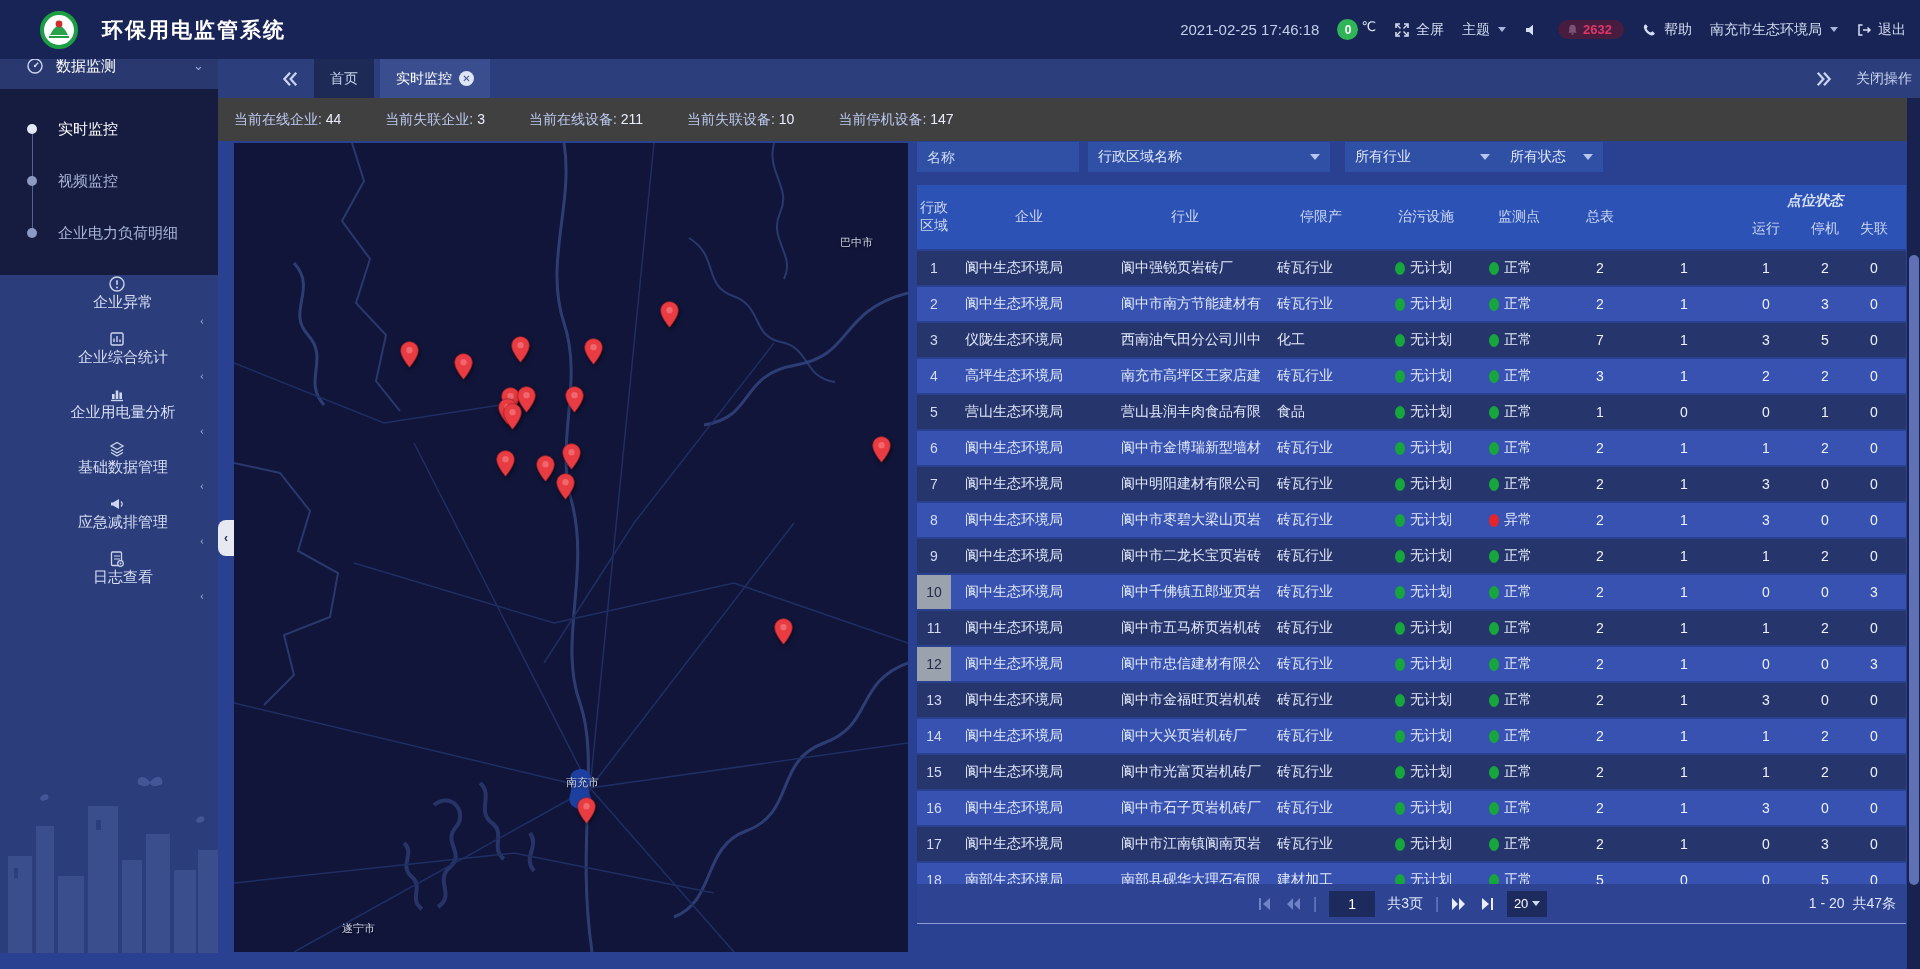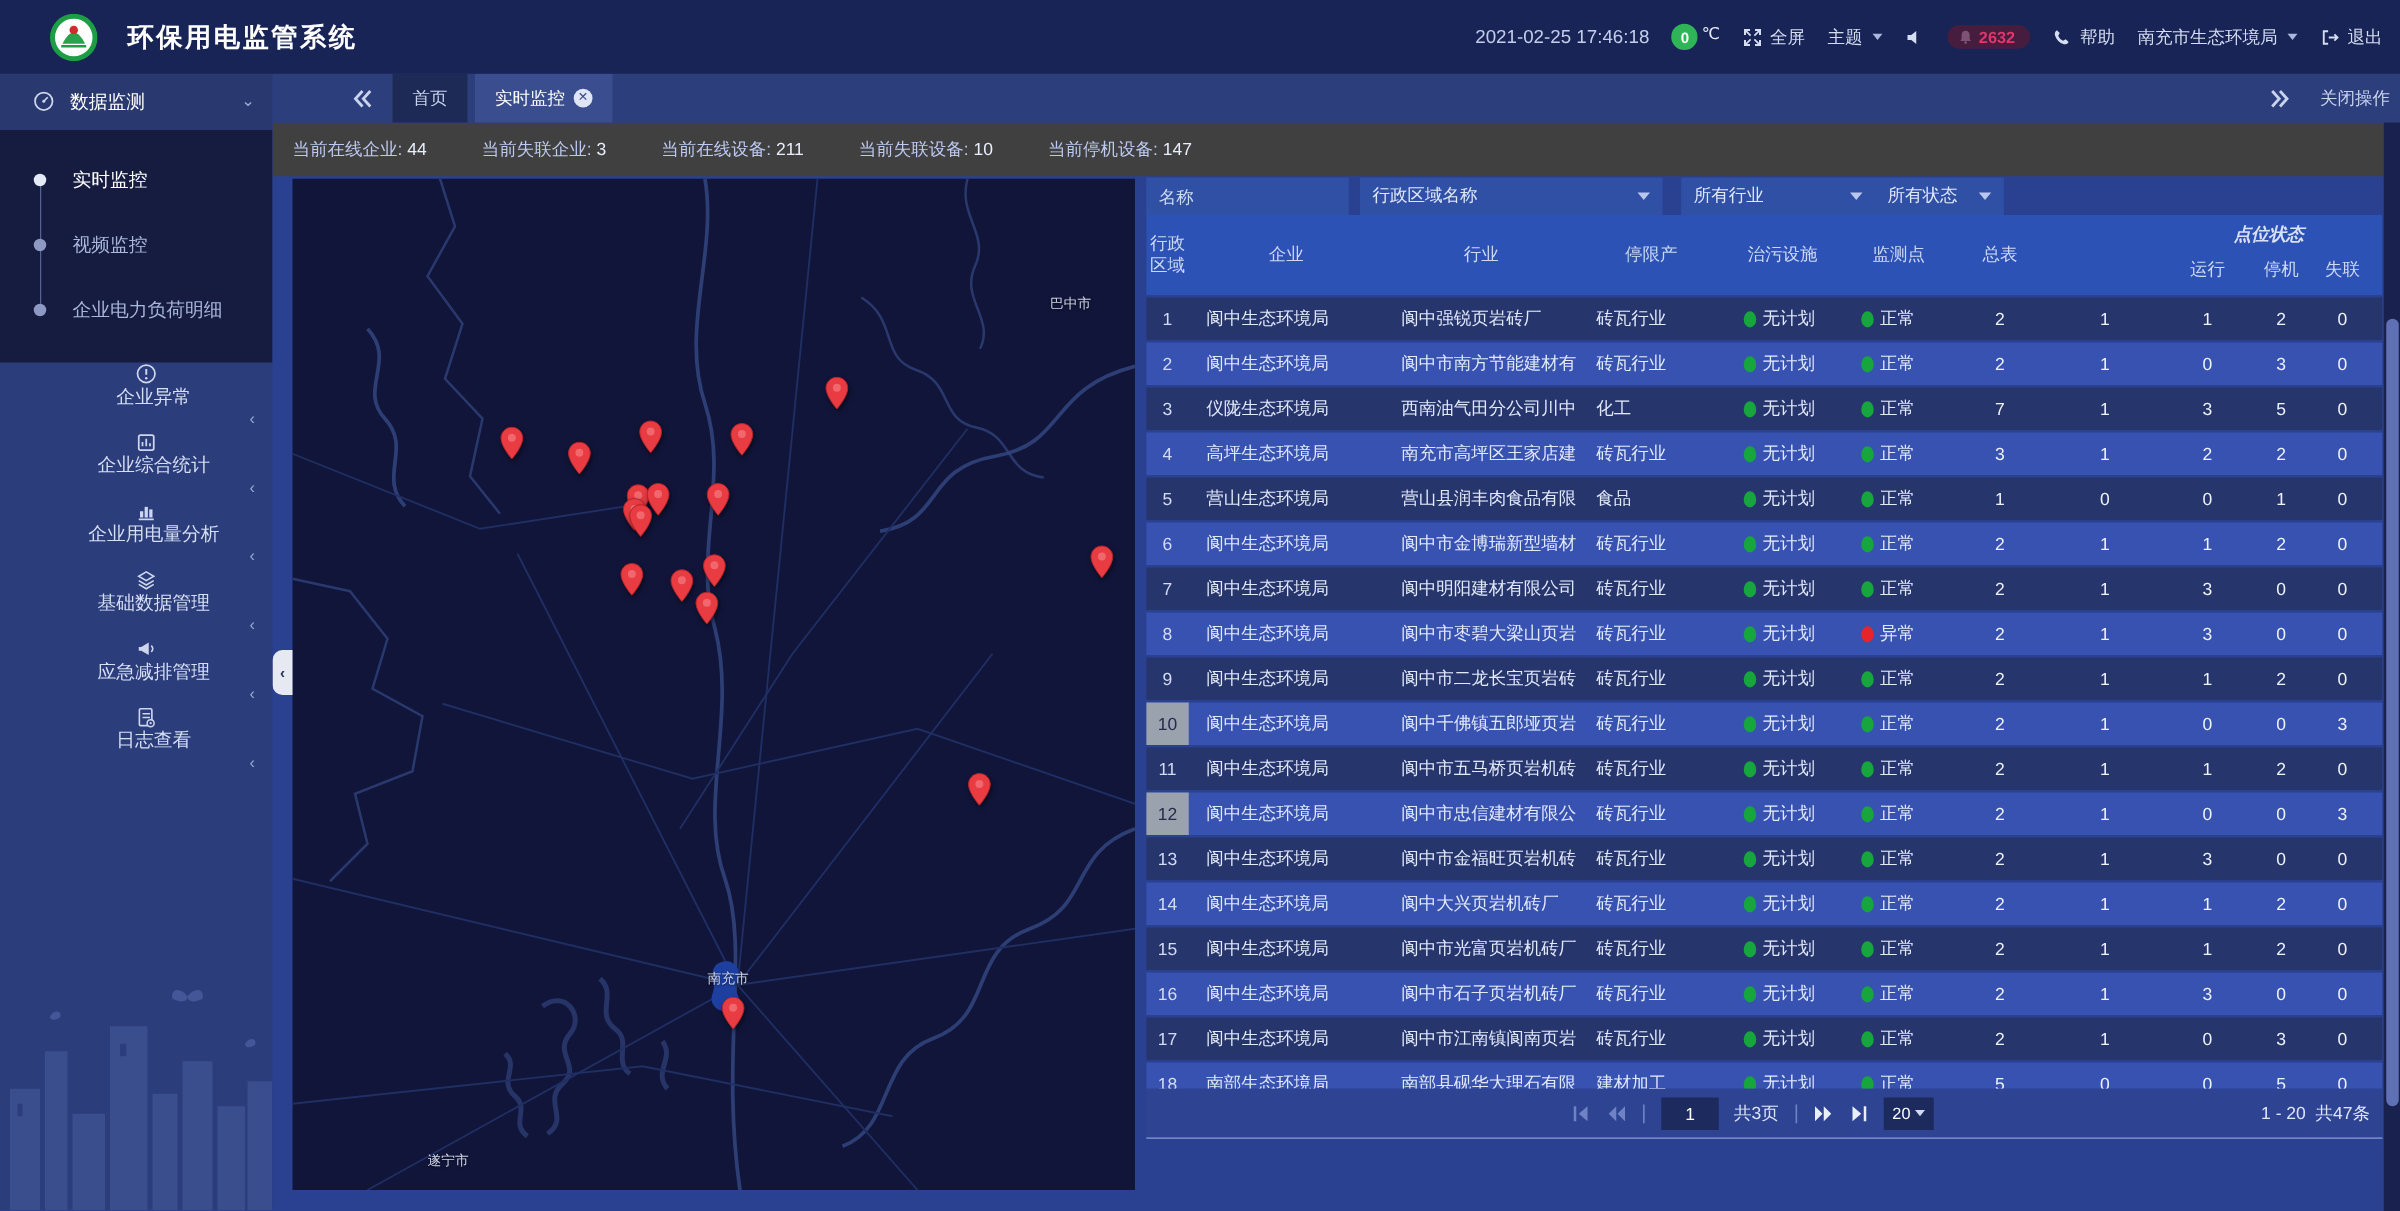--- a/index.html
+++ b/index.html
@@ -15,21 +15,21 @@
   .temp-wrap { display:flex; align-items:flex-start; gap:3px; }
   .temp-circle { width:21px; height:21px; border-radius:50%; background:#2fb558; color:#fff; font-size:12px; font-weight:bold; display:flex; align-items:center; justify-content:center; }
   .temp-unit { color:#e8edfa; font-size:13px; }
   .hbtn { display:flex; align-items:center; gap:6px; cursor:pointer; }
   .caret { width:0; height:0; border-left:4px solid transparent; border-right:4px solid transparent; border-top:5px solid #aab6dc; margin-left:2px; }
   .badge-pill { background:#461d3e; border-radius:11px; padding:2px 12px 2px 8px; display:flex; align-items:center; gap:4px; }
   .badge-pill .num { color:#e2356b; font-weight:bold; font-size:13px; }
   .icon16 { width:16px; height:16px; display:inline-block; }
 
   
-  .sidebar { position:absolute; left:0; top:58px; width:218px; height:910px; background:#2b3d7a; z-index:20; overflow:hidden; }
+  .sidebar { position:absolute; left:0; top:43px; width:218px; height:910px; background:#2b3d7a; z-index:20; overflow:hidden;font-family:Liberation Serif, serif; }
   .menu-group-header { height:46px; display:flex; align-items:center; padding:0 14px 0 26px; color:#fff; font-size:15px; background:#29396f; cursor:pointer; }
   .menu-group-header .mi { margin-right:12px; }
   .chev { color:#9aa8d4; font-size:13px; margin-left:auto; }
   .submenu { background:#151c40; padding:14px 0 16px 0; }
   .submenu-rail { position:relative; }
   .submenu-rail::before { content:""; position:absolute; left:32px; top:24px; bottom:24px; width:1px; background:#55628f; }
   .submenu-item { position:relative; height:52px; display:flex; align-items:center; padding-left:58px; color:#aab6dc; font-size:15px; cursor:pointer; }
   .submenu-item::before { content:""; position:absolute; left:27px; width:10px; height:10px; border-radius:50%; background:#8d99c2; }
   .submenu-item.active { color:#ffffff; }
   .submenu-item.active::before { background:#e4e9f7; }
@@ -68,21 +68,21 @@
   .filters { display:flex; height:30px; flex:0 0 30px; }
   .fbox { background:#3050a6; height:30px; display:flex; align-items:center; padding:11px 10px; font-size:14px; color:#dfe7fb; }
   .fbox input { background:transparent; border:none; outline:none; color:#dfe7fb; font-size:14px; width:100%; font-family:inherit; }
   .fbox input::placeholder { color:#cfd9f2; opacity:1; }
   .fbox .fcaret { margin-left:auto; width:0; height:0; border-left:5px solid transparent; border-right:5px solid transparent; border-top:6px solid #b9c6ee; }
   .f-name { width:162px; }
   .f-region { width:242px; margin-left:9px; }
   .f-industry { width:155px; margin-left:15px; }
   .f-status { width:103px; }
 
-  .tablewrap { height:699px; flex:0 0 699px; overflow:hidden; }
+  .tablewrap { margin-top:13px; height:699px; flex:0 0 699px; overflow:hidden; }
   .tgrid { display:grid; grid-template-columns:34px 156px 156px 116px 94px 92px 70px 98px 66px 52px 46px; }
   .thead { background:#2d52b5; height:64px; grid-template-rows:24px 40px; align-items:center; color:#ccd8f5; font-size:14px; }
   .thead .h-main { grid-row:1/3; text-align:center; align-self:center; }
   .thead .h-group { grid-column:9/12; grid-row:1; text-align:center; font-style:italic; font-weight:bold; color:#d8e1f8; padding-top:8px; }
   .thead .h-sub { grid-row:2; text-align:center; align-self:center; }
   .trow { height:34px; margin-top:2px; align-items:center; color:#e2e9fb; font-size:14px; }
   .trow:nth-child(odd) { background:#27356d; }
   .trow:nth-child(even) { background:#3752b0; }
   .c-idx { text-align:center; color:#d4dcf4; align-self:stretch; display:flex; align-items:center; justify-content:center; }
   .c-idx.hl { background:#9aa2ae; color:#232c4d; }

